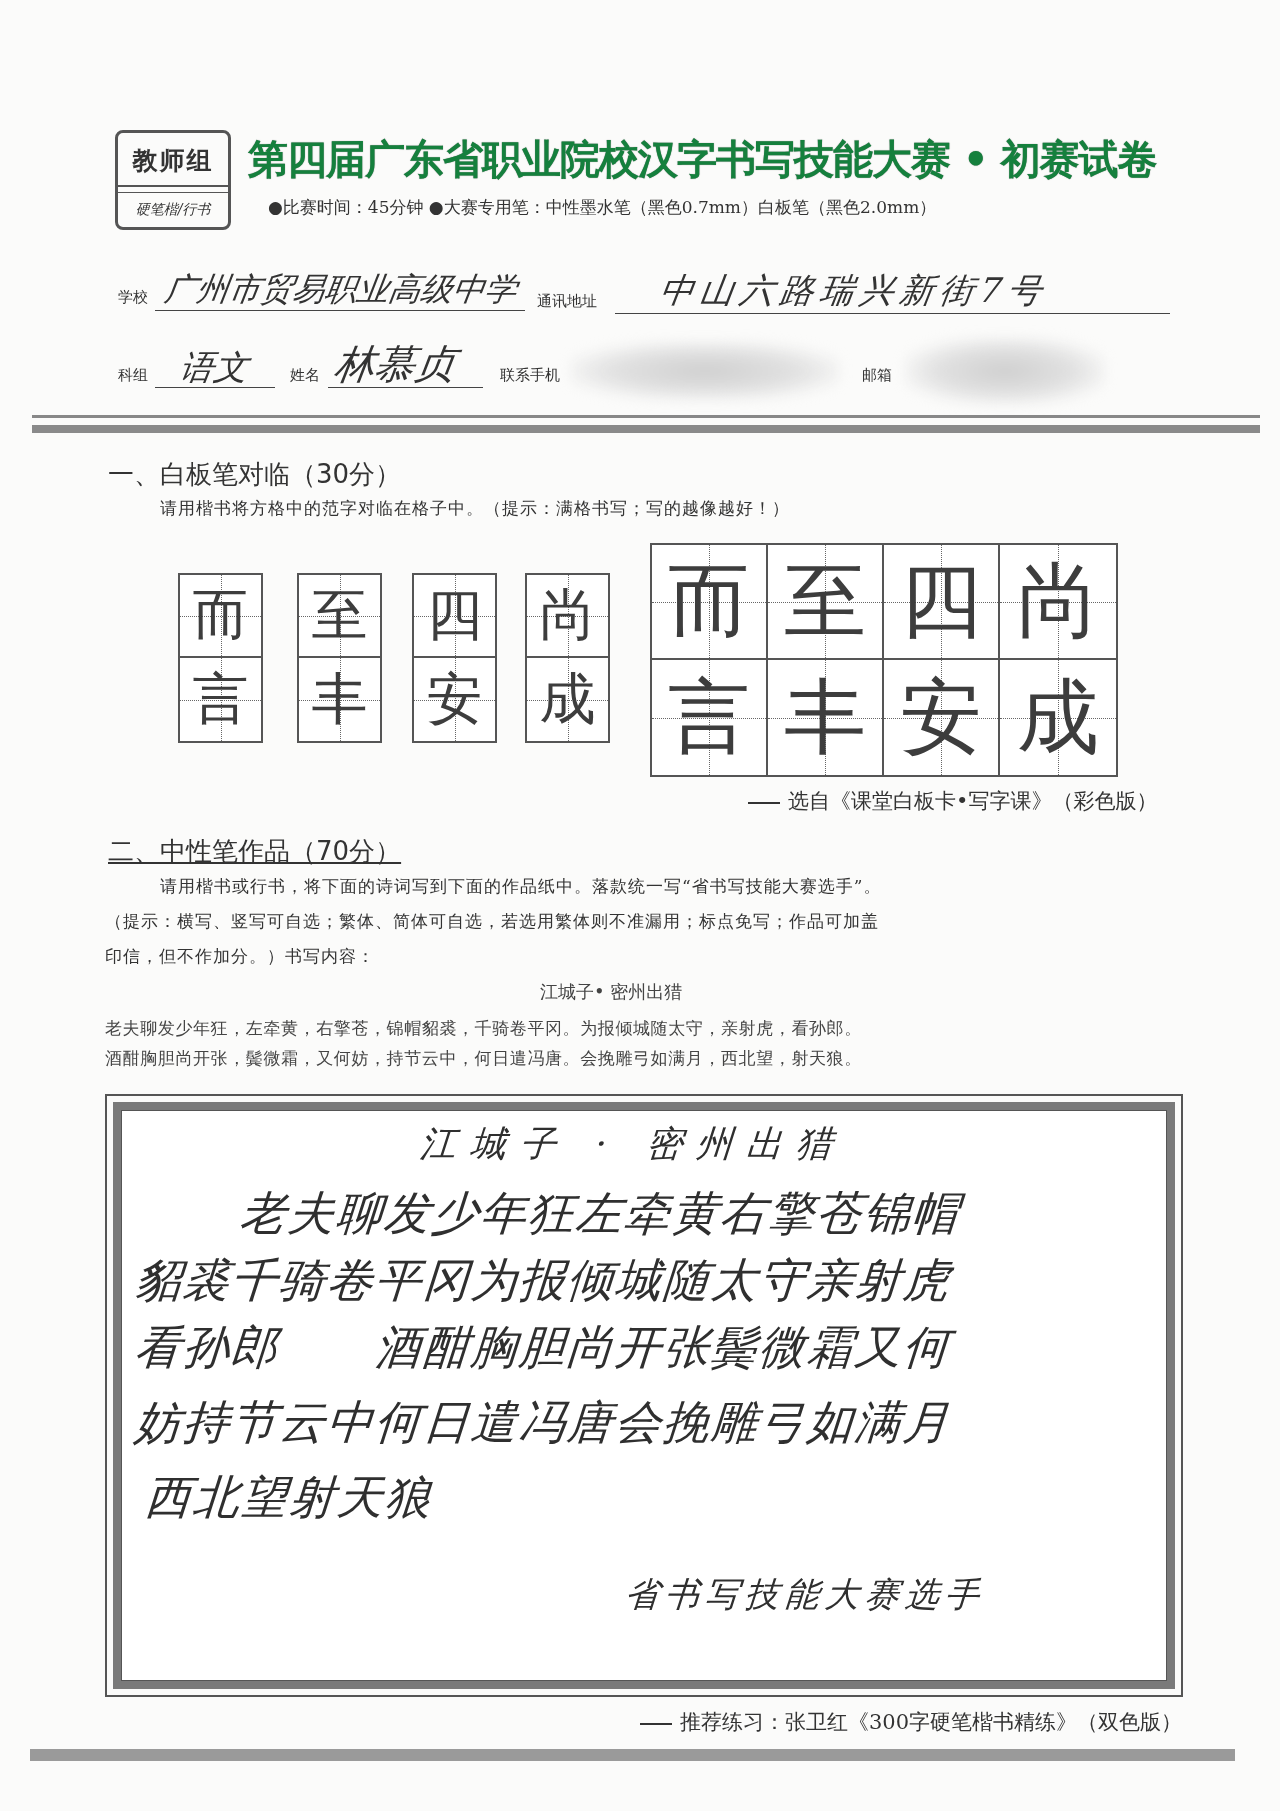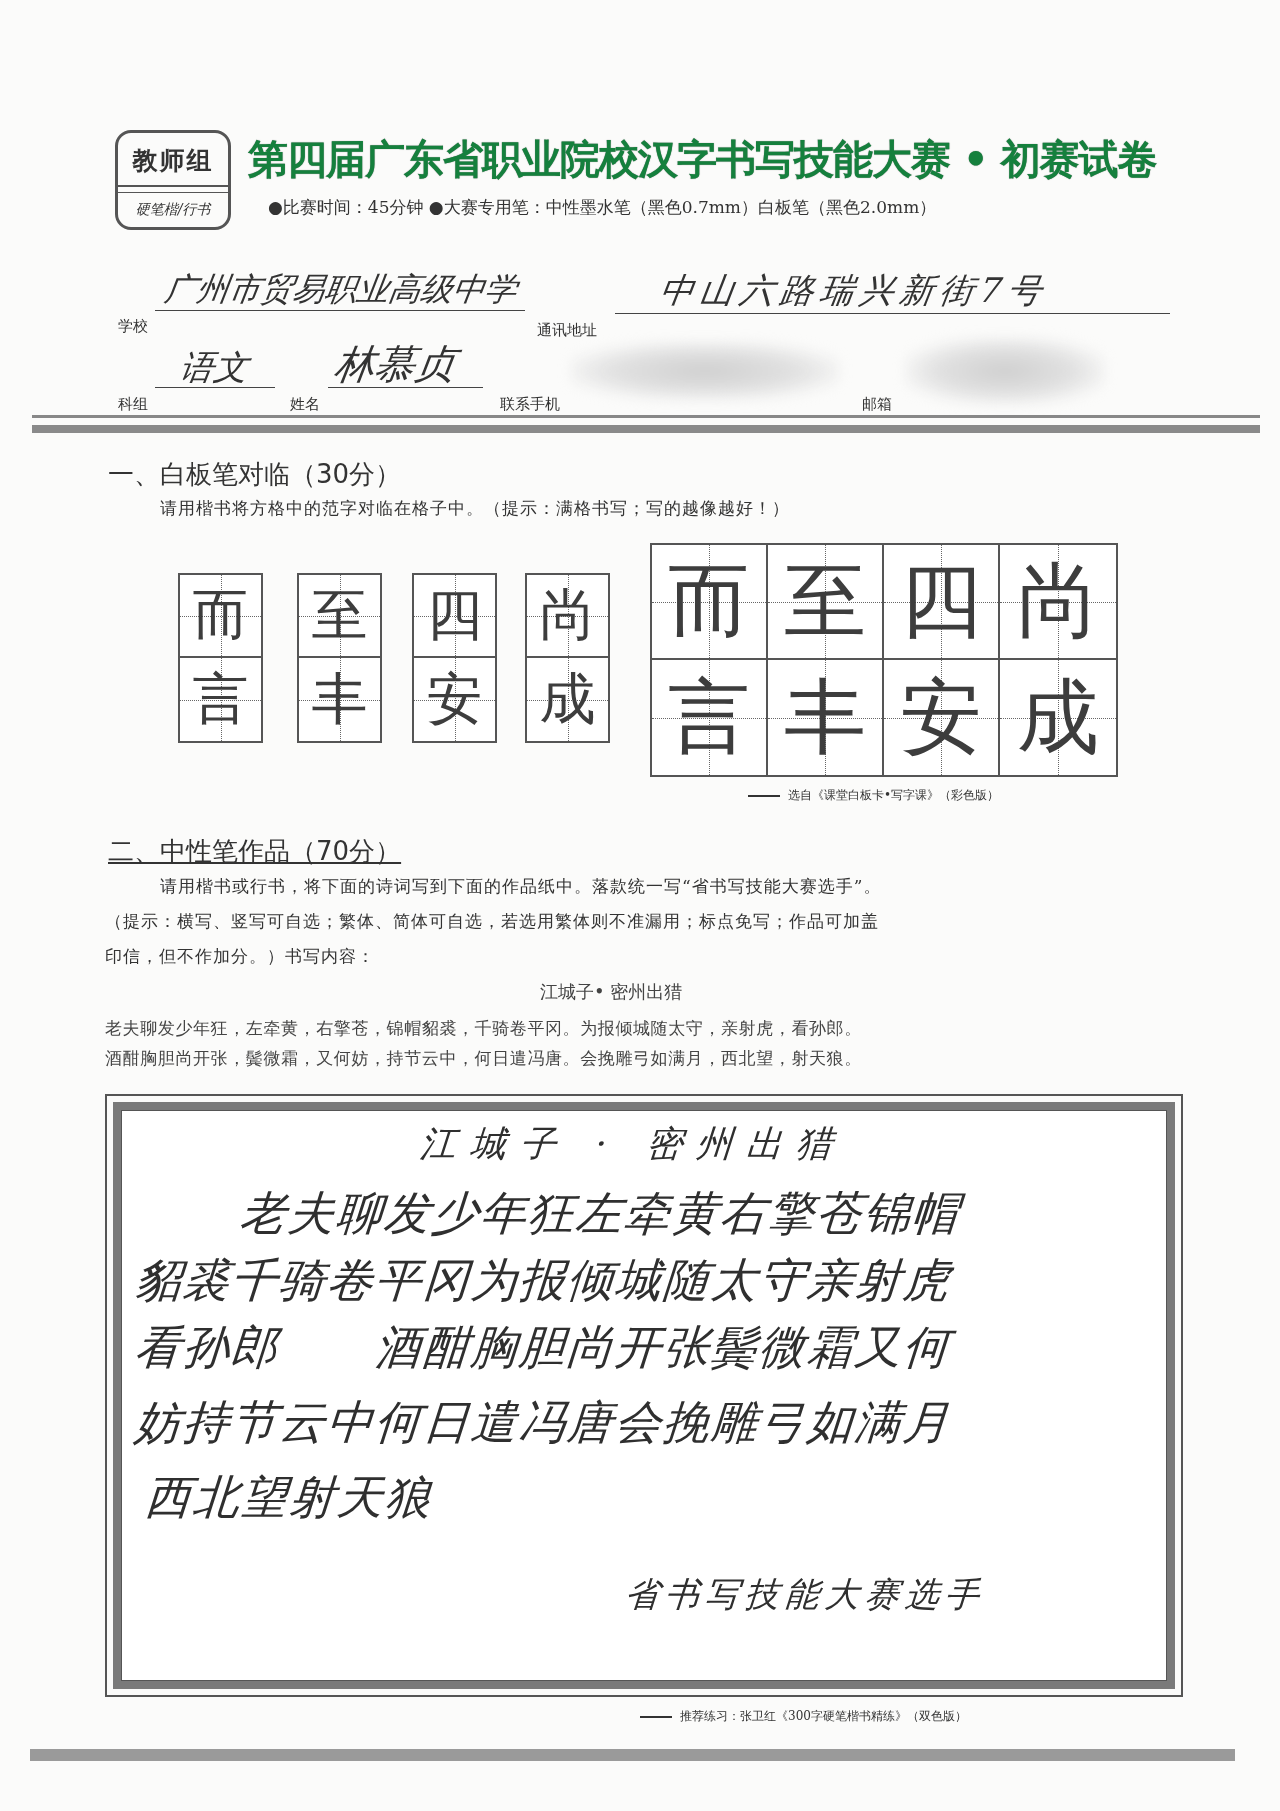--- a/index.html
+++ b/index.html
@@ -7,21 +7,21 @@
     width: 1280px; height: 1811px; position: relative; overflow: hidden;
     background: #fbfbfa;
     font-family: "DejaVu Sans", "Liberation Sans", sans-serif;
     color: #2a2a2a;
   }
   .abs { position: absolute; }
 
   
   .badge {
     left: 115px; top: 130px; width: 116px; height: 100px;
-    border: 3px solid #555; border-radius: 16px; box-sizing: border-box;
+    border: 3px solid #555; border-radius: 8px; box-sizing: border-box;
     background: #fbfbfa;
   }
   .badge-top {
     position: absolute; left: 0; right: 0; top: 6px; height: 44px;
     font-family: "DejaVu Sans", sans-serif; font-weight: bold;
     font-size: 25px; letter-spacing: 2px; text-align: center; color: #333;
     line-height: 44px;
   }
   .badge-div {
     position: absolute; left: 0; right: 0; top: 52px; height: 5px;
@@ -38,21 +38,21 @@
     letter-spacing: -1px; color: #15803d; white-space: nowrap;
     font-family: "DejaVu Sans", sans-serif;
     text-shadow: 0 0 1px #777;
   }
   .subtitle {
     left: 268px; top: 196px; font-size: 17px; white-space: nowrap;
     font-family: "DejaVu Serif", serif; color: #333;
   }
 
   
-  .flabel { font-size: 15px; color: #333; white-space: nowrap; margin-top: 29px; }
+  .flabel { font-size: 15px; color: #333; white-space: nowrap; }
   .fline { border-bottom: 1.5px solid #444; height: 0; }
   .hand {
     font-family: "DejaVu Serif", serif; font-style: italic;
     color: #333; white-space: nowrap; transform: skewX(-8deg);
   }
   .blur {
     background: radial-gradient(ellipse at center, #cfcfcf 0%, #e2e2e2 50%, rgba(240,240,240,0) 80%);
     filter: blur(6px); border-radius: 20px;
   }
 
@@ -95,21 +95,21 @@
   .bcell::before {
     content: ""; position: absolute; left: 50%; top: 0; bottom: 0;
     border-left: 1.5px dotted #666;
   }
   .bcell::after {
     content: ""; position: absolute; top: 50%; left: 0; right: 0;
     border-top: 1.5px dotted #666;
   }
   .bcell .glyph { font-size: 82px; }
 
-  .attr { font-size: 12px; color: #333; white-space: nowrap; font-family: "DejaVu Serif", serif; }
+  .attr { font-size: 21px; color: #333; white-space: nowrap; font-family: "DejaVu Serif", serif; }
   .attr-dash { display: inline-block; width: 32px; border-top: 2px solid #333; vertical-align: middle; margin-right: 8px; }
 
   .poem-title { font-size: 18px; color: #444; white-space: nowrap; font-family: "DejaVu Serif", serif; }
   .poem-line { font-size: 17px; color: #444; white-space: nowrap; font-family: "DejaVu Serif", serif; letter-spacing: 0.6px; text-align: right; }
 
   
   .paper-outer {
     left: 105px; top: 1094px; width: 1078px; height: 603px;
     border: 2px solid #555; box-sizing: border-box; background: #fbfbfa;
   }

